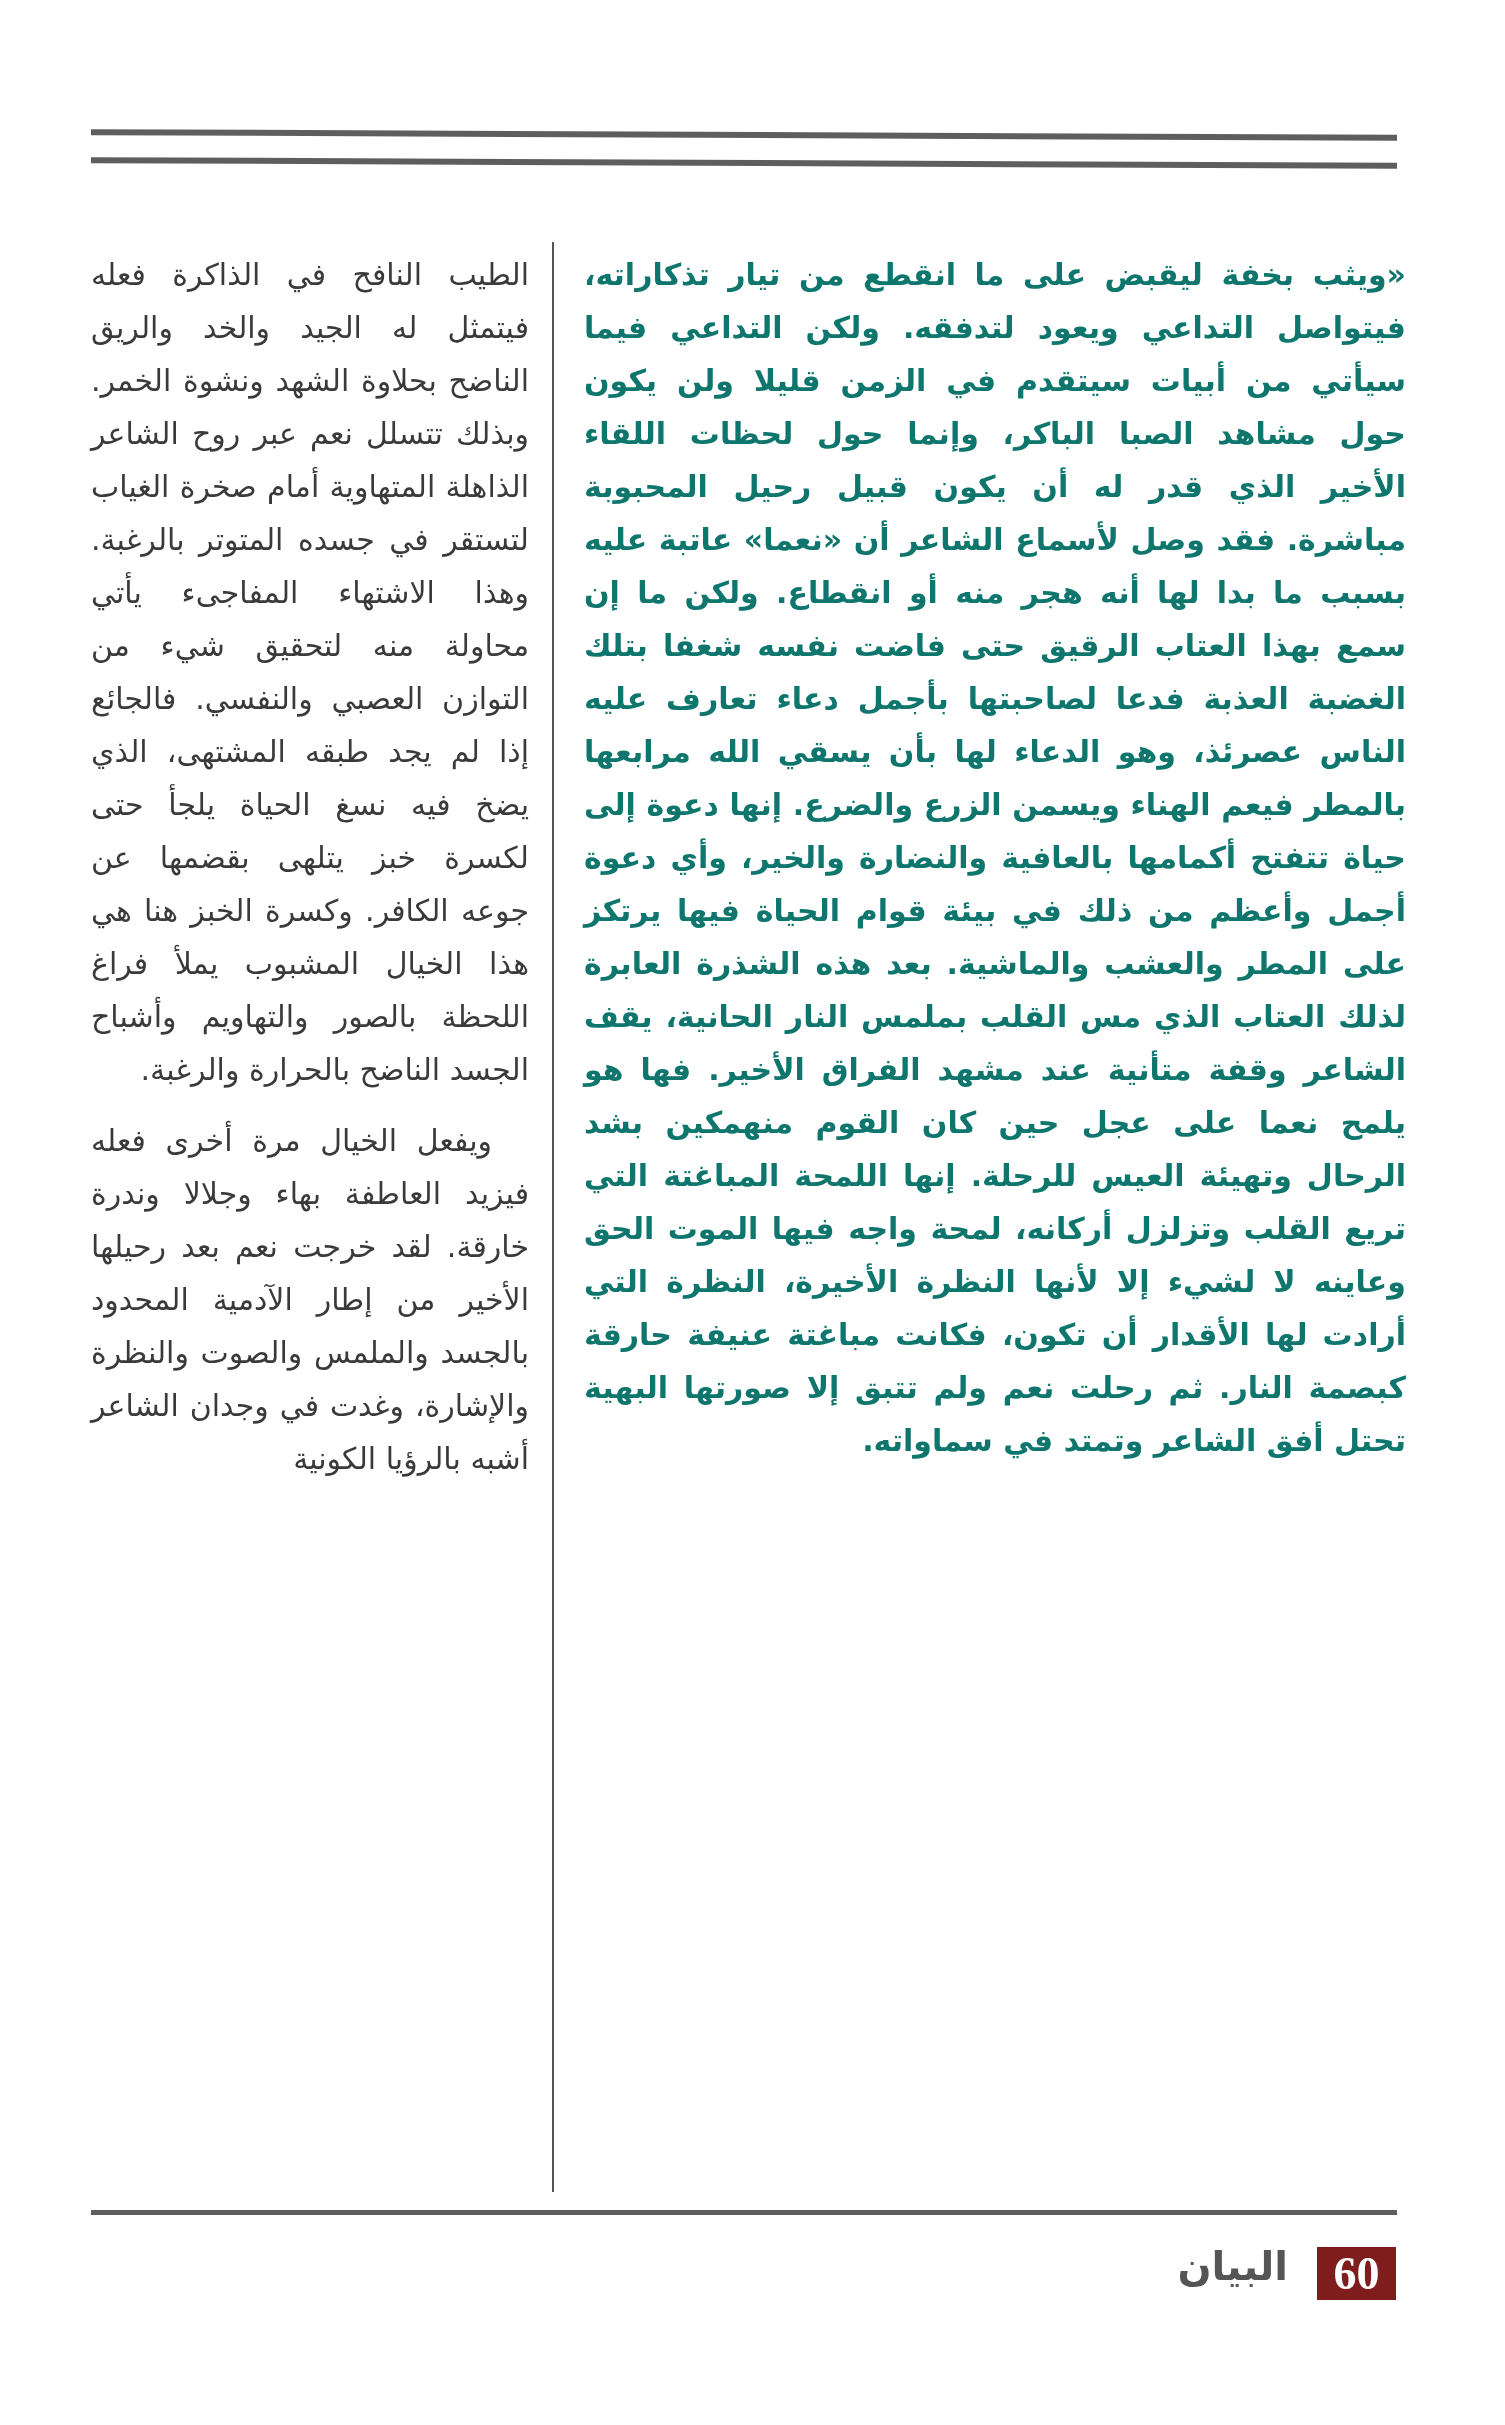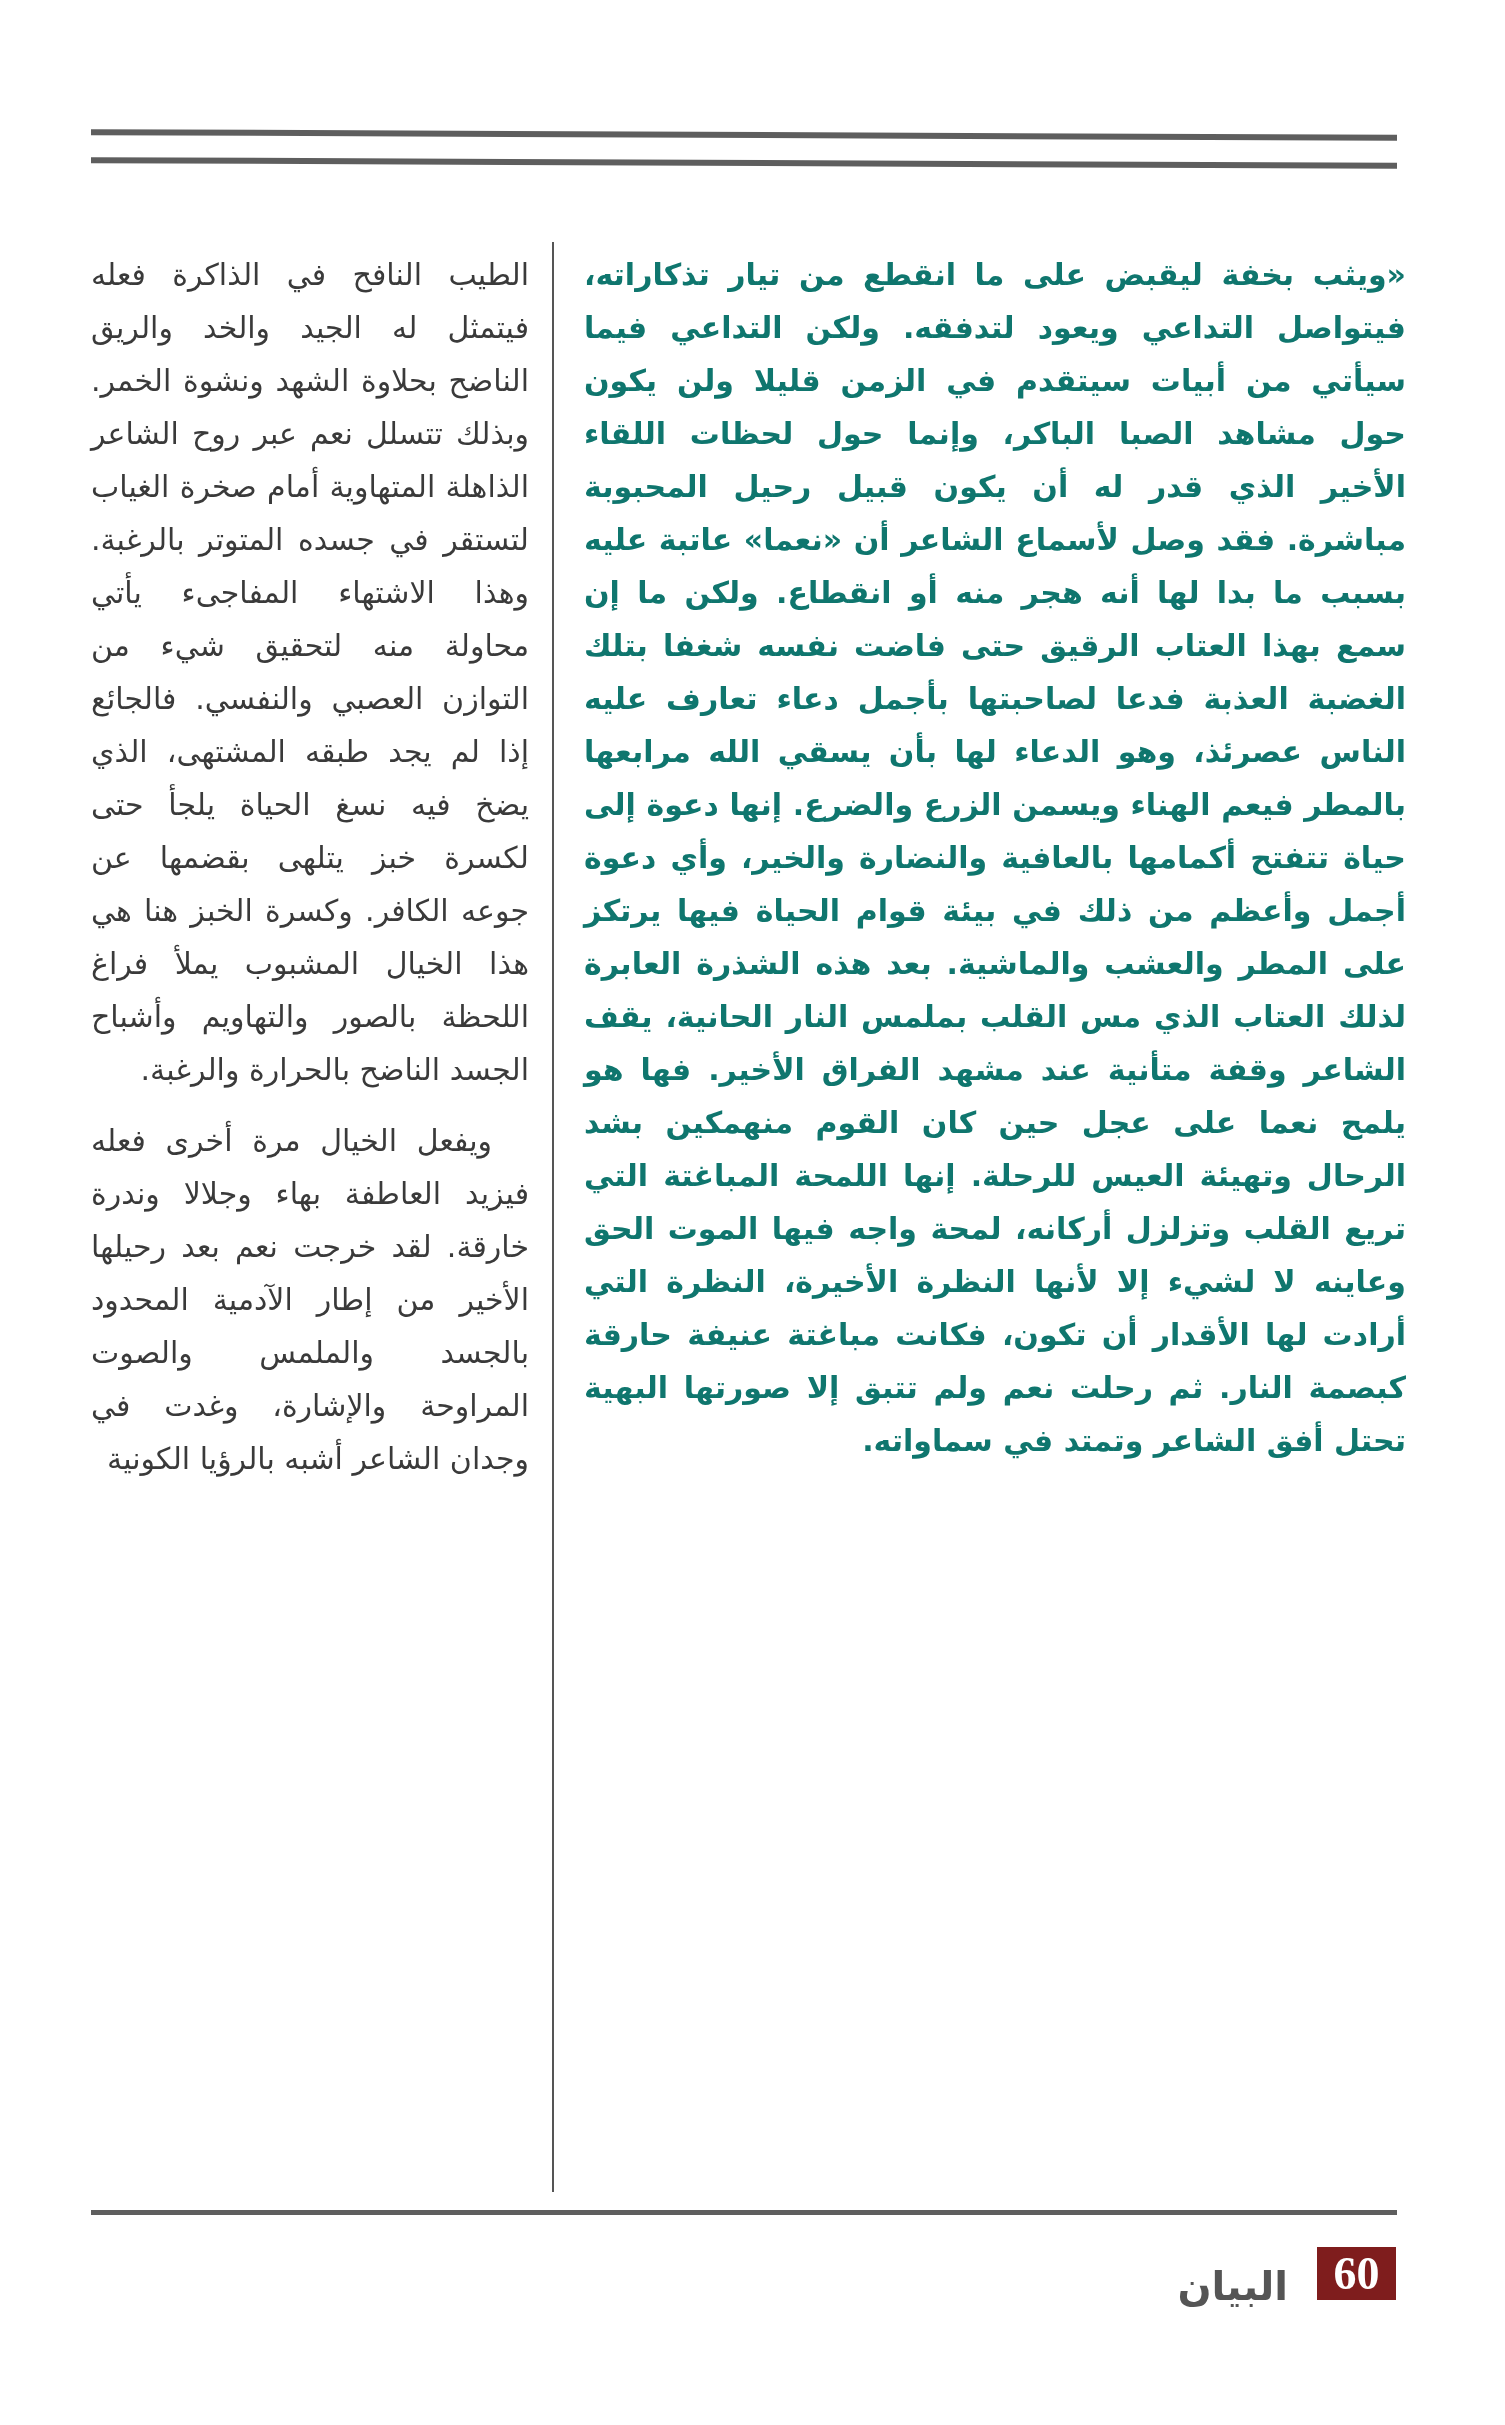--- a/index.html
+++ b/index.html
@@ -14,37 +14,37 @@
   .col p { margin:0 0 18px 0; }
   .col p.indent { text-indent:37px; }
   .col.right { left:584px; width:822px; top:248px; font-weight:bold; color:#0f766e; }
   .col.left { left:91px; width:438px; top:248px; color:#3a3a3a; }
   .divider { position:absolute; left:552px; top:242px; width:1.8px; height:1950px; background:#555; }
   .footer { position:absolute; top:2247px; left:932px; width:475px; height:64px; direction:rtl; }
   .page-box { position:absolute; right:11px; top:0; width:79px; height:53px; background:#7f1d1d;
               color:#fff; font-family:"Liberation Serif", serif; font-weight:bold; font-size:46px;
               line-height:53px; text-align:center; }
   .mag-name { position:absolute; right:119px; top:-3.7px; font-size:40px; font-weight:bold; color:#555;
-              font-family:"DejaVu Sans", sans-serif;margin-top:20px; }
+              font-family:"DejaVu Sans", sans-serif; }
 </style>
 </head>
 <body>
 
 <div class="rule r1"></div>
 <div class="rule r2"></div>
 
 <div class="col right">
   <p>«ويثب بخفة ليقبض على ما انقطع من تيار تذكاراته، فيتواصل التداعي ويعود لتدفقه. ولكن التداعي فيما سيأتي من أبيات سيتقدم في الزمن قليلا ولن يكون حول مشاهد الصبا الباكر، وإنما حول لحظات اللقاء الأخير الذي قدر له أن يكون قبيل رحيل المحبوبة مباشرة. فقد وصل لأسماع الشاعر أن «نعما» عاتبة عليه بسبب ما بدا لها أنه هجر منه أو انقطاع. ولكن ما إن سمع بهذا العتاب الرقيق حتى فاضت نفسه شغفا بتلك الغضبة العذبة فدعا لصاحبتها بأجمل دعاء تعارف عليه الناس عصرئذ، وهو الدعاء لها بأن يسقي الله مرابعها بالمطر فيعم الهناء ويسمن الزرع والضرع. إنها دعوة إلى حياة تتفتح أكمامها بالعافية والنضارة والخير، وأي دعوة أجمل وأعظم من ذلك في بيئة قوام الحياة فيها يرتكز على المطر والعشب والماشية. بعد هذه الشذرة العابرة لذلك العتاب الذي مس القلب بملمس النار الحانية، يقف الشاعر وقفة متأنية عند مشهد الفراق الأخير. فها هو يلمح نعما على عجل حين كان القوم منهمكين بشد الرحال وتهيئة العيس للرحلة. إنها اللمحة المباغتة التي تريع القلب وتزلزل أركانه، لمحة واجه فيها الموت الحق وعاينه لا لشيء إلا لأنها النظرة الأخيرة، النظرة التي أرادت لها الأقدار أن تكون، فكانت مباغتة عنيفة حارقة كبصمة النار. ثم رحلت نعم ولم تتبق إلا صورتها البهية تحتل أفق الشاعر وتمتد في سماواته.</p>
 </div>
 
 <div class="divider"></div>
 
 <div class="col left">
   <p>الطيب النافح في الذاكرة فعله فيتمثل له الجيد والخد والريق الناضح بحلاوة الشهد ونشوة الخمر. وبذلك تتسلل نعم عبر روح الشاعر الذاهلة المتهاوية أمام صخرة الغياب لتستقر في جسده المتوتر بالرغبة. وهذا الاشتهاء المفاجىء يأتي محاولة منه لتحقيق شيء من التوازن العصبي والنفسي. فالجائع إذا لم يجد طبقه المشتهى، الذي يضخ فيه نسغ الحياة يلجأ حتى لكسرة خبز يتلهى بقضمها عن جوعه الكافر. وكسرة الخبز هنا هي هذا الخيال المشبوب يملأ فراغ اللحظة بالصور والتهاويم وأشباح الجسد الناضح بالحرارة والرغبة.</p>
-  <p class="indent">ويفعل الخيال مرة أخرى فعله فيزيد العاطفة بهاء وجلالا وندرة خارقة. لقد خرجت نعم بعد رحيلها الأخير من إطار الآدمية المحدود بالجسد والملمس والصوت المراوحة والإشارة، وغدت في وجدان الشاعر أشبه بالرؤيا الكونية</p>
+  <p class="indent">ويفعل الخيال مرة أخرى فعله فيزيد العاطفة بهاء وجلالا وندرة خارقة. لقد خرجت نعم بعد رحيلها الأخير من إطار الآدمية المحدود بالجسد والملمس والصوت والنظرة والإشارة، وغدت في وجدان الشاعر أشبه بالرؤيا الكونية</p>
 </div>
 
 <div class="rule bottom"></div>
 
 <div class="footer">
   <div class="page-box">60</div>
   <div class="mag-name">البيان</div>
 </div>
 
 

